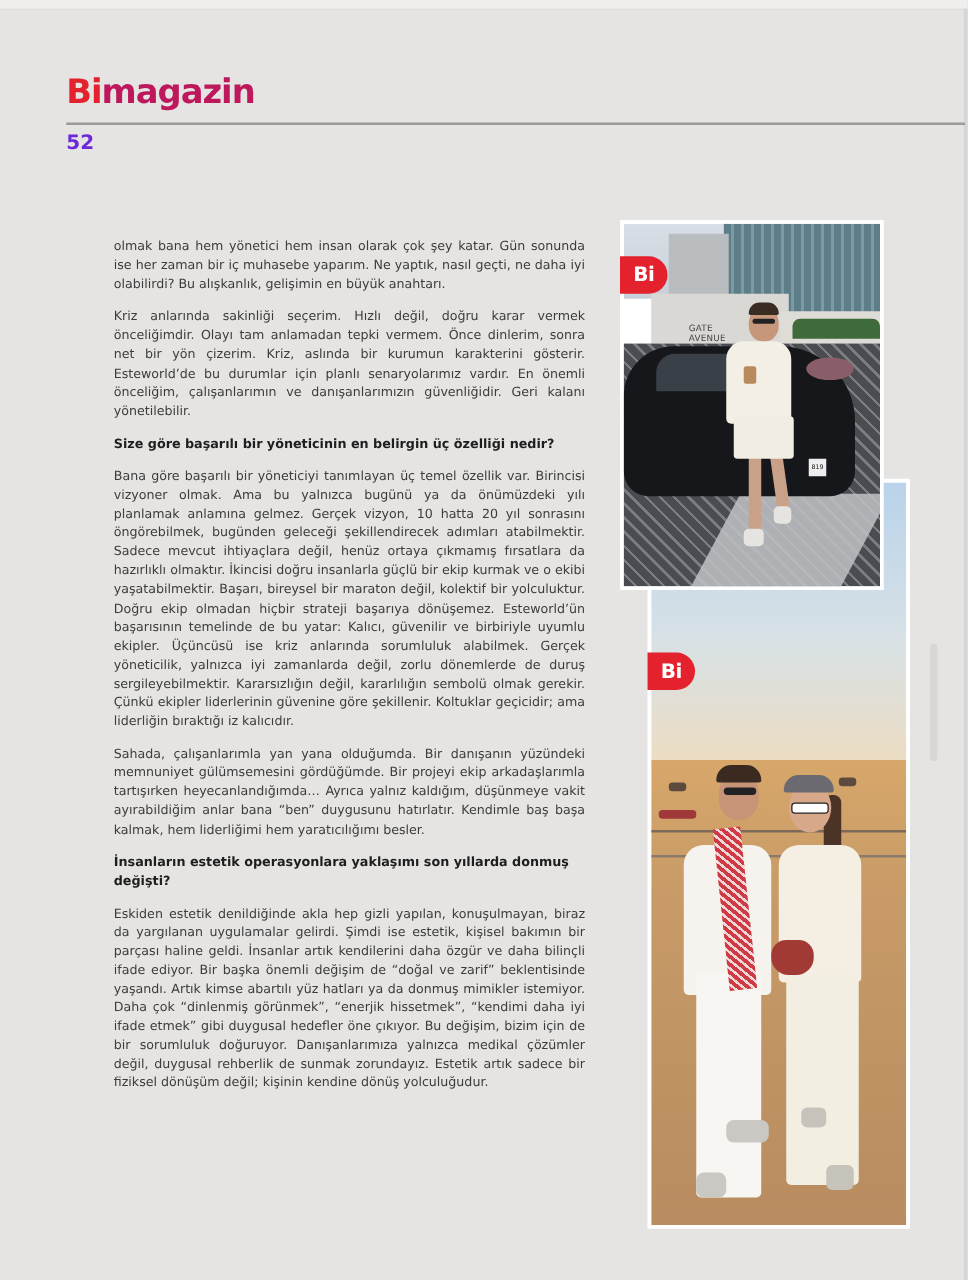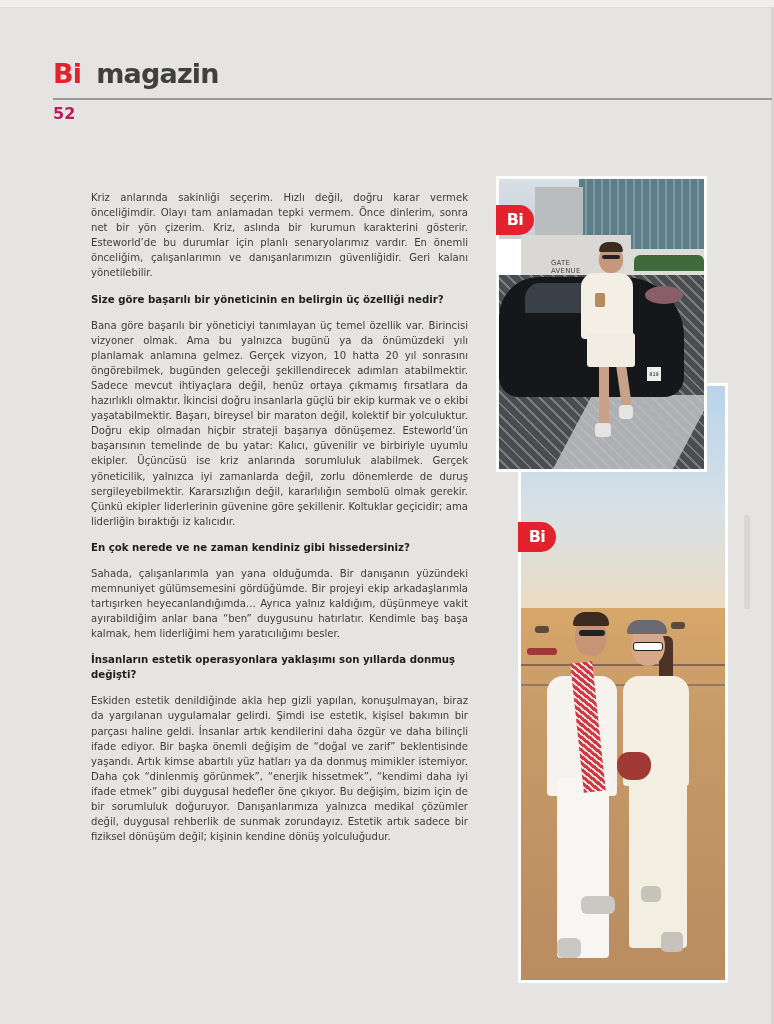--- a/index.html
+++ b/index.html
@@ -5,23 +5,23 @@
   html, body { margin:0; padding:0; }
   body {
     width:774px; height:1024px; overflow:hidden; position:relative;
     background:#e5e4e2;
     font-family:"DejaVu Sans", sans-serif;
     color:#3a3a3a;
   }
   .topbar { position:absolute; left:0; top:0; width:774px; height:7px; background:#efeeec; border-bottom:1px solid #dcdbd9; }
   .logo { position:absolute; left:53px; top:58px; font-family:"DejaVu Sans", sans-serif; font-weight:bold; font-size:27px; letter-spacing:-0.8px; line-height:32px; }
   .logo .bi { color:#e3222d; }
-  .logo .mag { color:#404040;padding-left:15px; }
+  .logo .mag { color:#be185d; }
   .rule { position:absolute; left:53px; top:98px; width:719px; height:2px; background:#9b9a98; }
-  .pagenum { position:absolute; left:53px; top:104px; font-weight:bold; font-size:16px; color:#be185d; }
+  .pagenum { position:absolute; left:53px; top:104px; font-weight:bold; font-size:16px; color:#6d28d9; }
 
   .article { position:absolute; left:91px; top:190px; width:377px; font-size:10.1px; line-height:15.1px; color:#3c3c3c; }
   .article p { margin:0 0 11px 0; text-align:justify; }
   .article h3 { margin:0 0 11px 0; font-size:10.2px; font-weight:bold; color:#1e1e1e; line-height:15px; }
 
   .photo { position:absolute; background:#fff; padding:3px; box-sizing:border-box; }
   .photo .img { position:absolute; left:3px; top:3px; right:3px; bottom:3px; overflow:hidden; }
   #photo2 { left:518px; top:383px; width:210px; height:600px; }
   #photo1 { left:496px; top:176px; width:211px; height:296px; z-index:2; }
 
@@ -87,24 +87,24 @@
 <div class="topbar"></div>
 <div class="rightedge"></div>
 
 <div class="logo">
   <span class="bi">Bi</span><span class="mag">magazin</span>
 </div>
 <div class="rule"></div>
 <div class="pagenum">52</div>
 
 <div class="article" id="article">
+    <p>olmak bana hem yönetici hem insan olarak çok şey katar. Gün sonunda ise her zaman bir iç muhasebe yaparım. Ne yaptık, nasıl geçti, ne daha iyi olabilirdi? Bu alışkanlık, gelişimin en büyük anahtarı.</p>
     <p>Kriz anlarında sakinliği seçerim. Hızlı değil, doğru karar vermek önceliğimdir. Olayı tam anlamadan tepki vermem. Önce dinlerim, sonra net bir yön çizerim. Kriz, aslında bir kurumun karakterini gösterir. Esteworld’de bu durumlar için planlı senaryolarımız vardır. En önemli önceliğim, çalışanlarımın ve danışanlarımızın güvenliğidir. Geri kalanı yönetilebilir.</p>
     <h3>Size göre başarılı bir yöneticinin en belirgin üç özelliği nedir?</h3>
     <p>Bana göre başarılı bir yöneticiyi tanımlayan üç temel özellik var. Birincisi vizyoner olmak. Ama bu yalnızca bugünü ya da önümüzdeki yılı planlamak anlamına gelmez. Gerçek vizyon, 10 hatta 20 yıl sonrasını öngörebilmek, bugünden geleceği şekillendirecek adımları atabilmektir. Sadece mevcut ihtiyaçlara değil, henüz ortaya çıkmamış fırsatlara da hazırlıklı olmaktır. İkincisi doğru insanlarla güçlü bir ekip kurmak ve o ekibi yaşatabilmektir. Başarı, bireysel bir maraton değil, kolektif bir yolculuktur. Doğru ekip olmadan hiçbir strateji başarıya dönüşemez. Esteworld’ün başarısının temelinde de bu yatar: Kalıcı, güvenilir ve birbiriyle uyumlu ekipler. Üçüncüsü ise kriz anlarında sorumluluk alabilmek. Gerçek yöneticilik, yalnızca iyi zamanlarda değil, zorlu dönemlerde de duruş sergileyebilmektir. Kararsızlığın değil, kararlılığın sembolü olmak gerekir. Çünkü ekipler liderlerinin güvenine göre şekillenir. Koltuklar geçicidir; ama liderliğin bıraktığı iz kalıcıdır.</p>
-    <h3>En çok nerede ve ne zaman kendiniz gibi hissedersiniz?</h3>
     <p>Sahada, çalışanlarımla yan yana olduğumda. Bir danışanın yüzündeki memnuniyet gülümsemesini gördüğümde. Bir projeyi ekip arkadaşlarımla tartışırken heyecanlandığımda… Ayrıca yalnız kaldığım, düşünmeye vakit ayırabildiğim anlar bana “ben” duygusunu hatırlatır. Kendimle baş başa kalmak, hem liderliğimi hem yaratıcılığımı besler.</p>
     <h3>İnsanların estetik operasyonlara yaklaşımı son yıllarda donmuş değişti?</h3>
     <p>Eskiden estetik denildiğinde akla hep gizli yapılan, konuşulmayan, biraz da yargılanan uygulamalar gelirdi. Şimdi ise estetik, kişisel bakımın bir parçası haline geldi. İnsanlar artık kendilerini daha özgür ve daha bilinçli ifade ediyor. Bir başka önemli değişim de “doğal ve zarif” beklentisinde yaşandı. Artık kimse abartılı yüz hatları ya da donmuş mimikler istemiyor. Daha çok “dinlenmiş görünmek”, “enerjik hissetmek”, “kendimi daha iyi ifade etmek” gibi duygusal hedefler öne çıkıyor. Bu değişim, bizim için de bir sorumluluk doğuruyor. Danışanlarımıza yalnızca medikal çözümler değil, duygusal rehberlik de sunmak zorundayız. Estetik artık sadece bir fiziksel dönüşüm değil; kişinin kendine dönüş yolculuğudur.</p>
   </div>
 
 <div class="photo" id="photo2">
   <div class="img">
     <div class="p2-sky"></div>
     <div class="p2-sand"></div>
     <div class="p2-atv" style="left:14px;top:240px;"></div>

